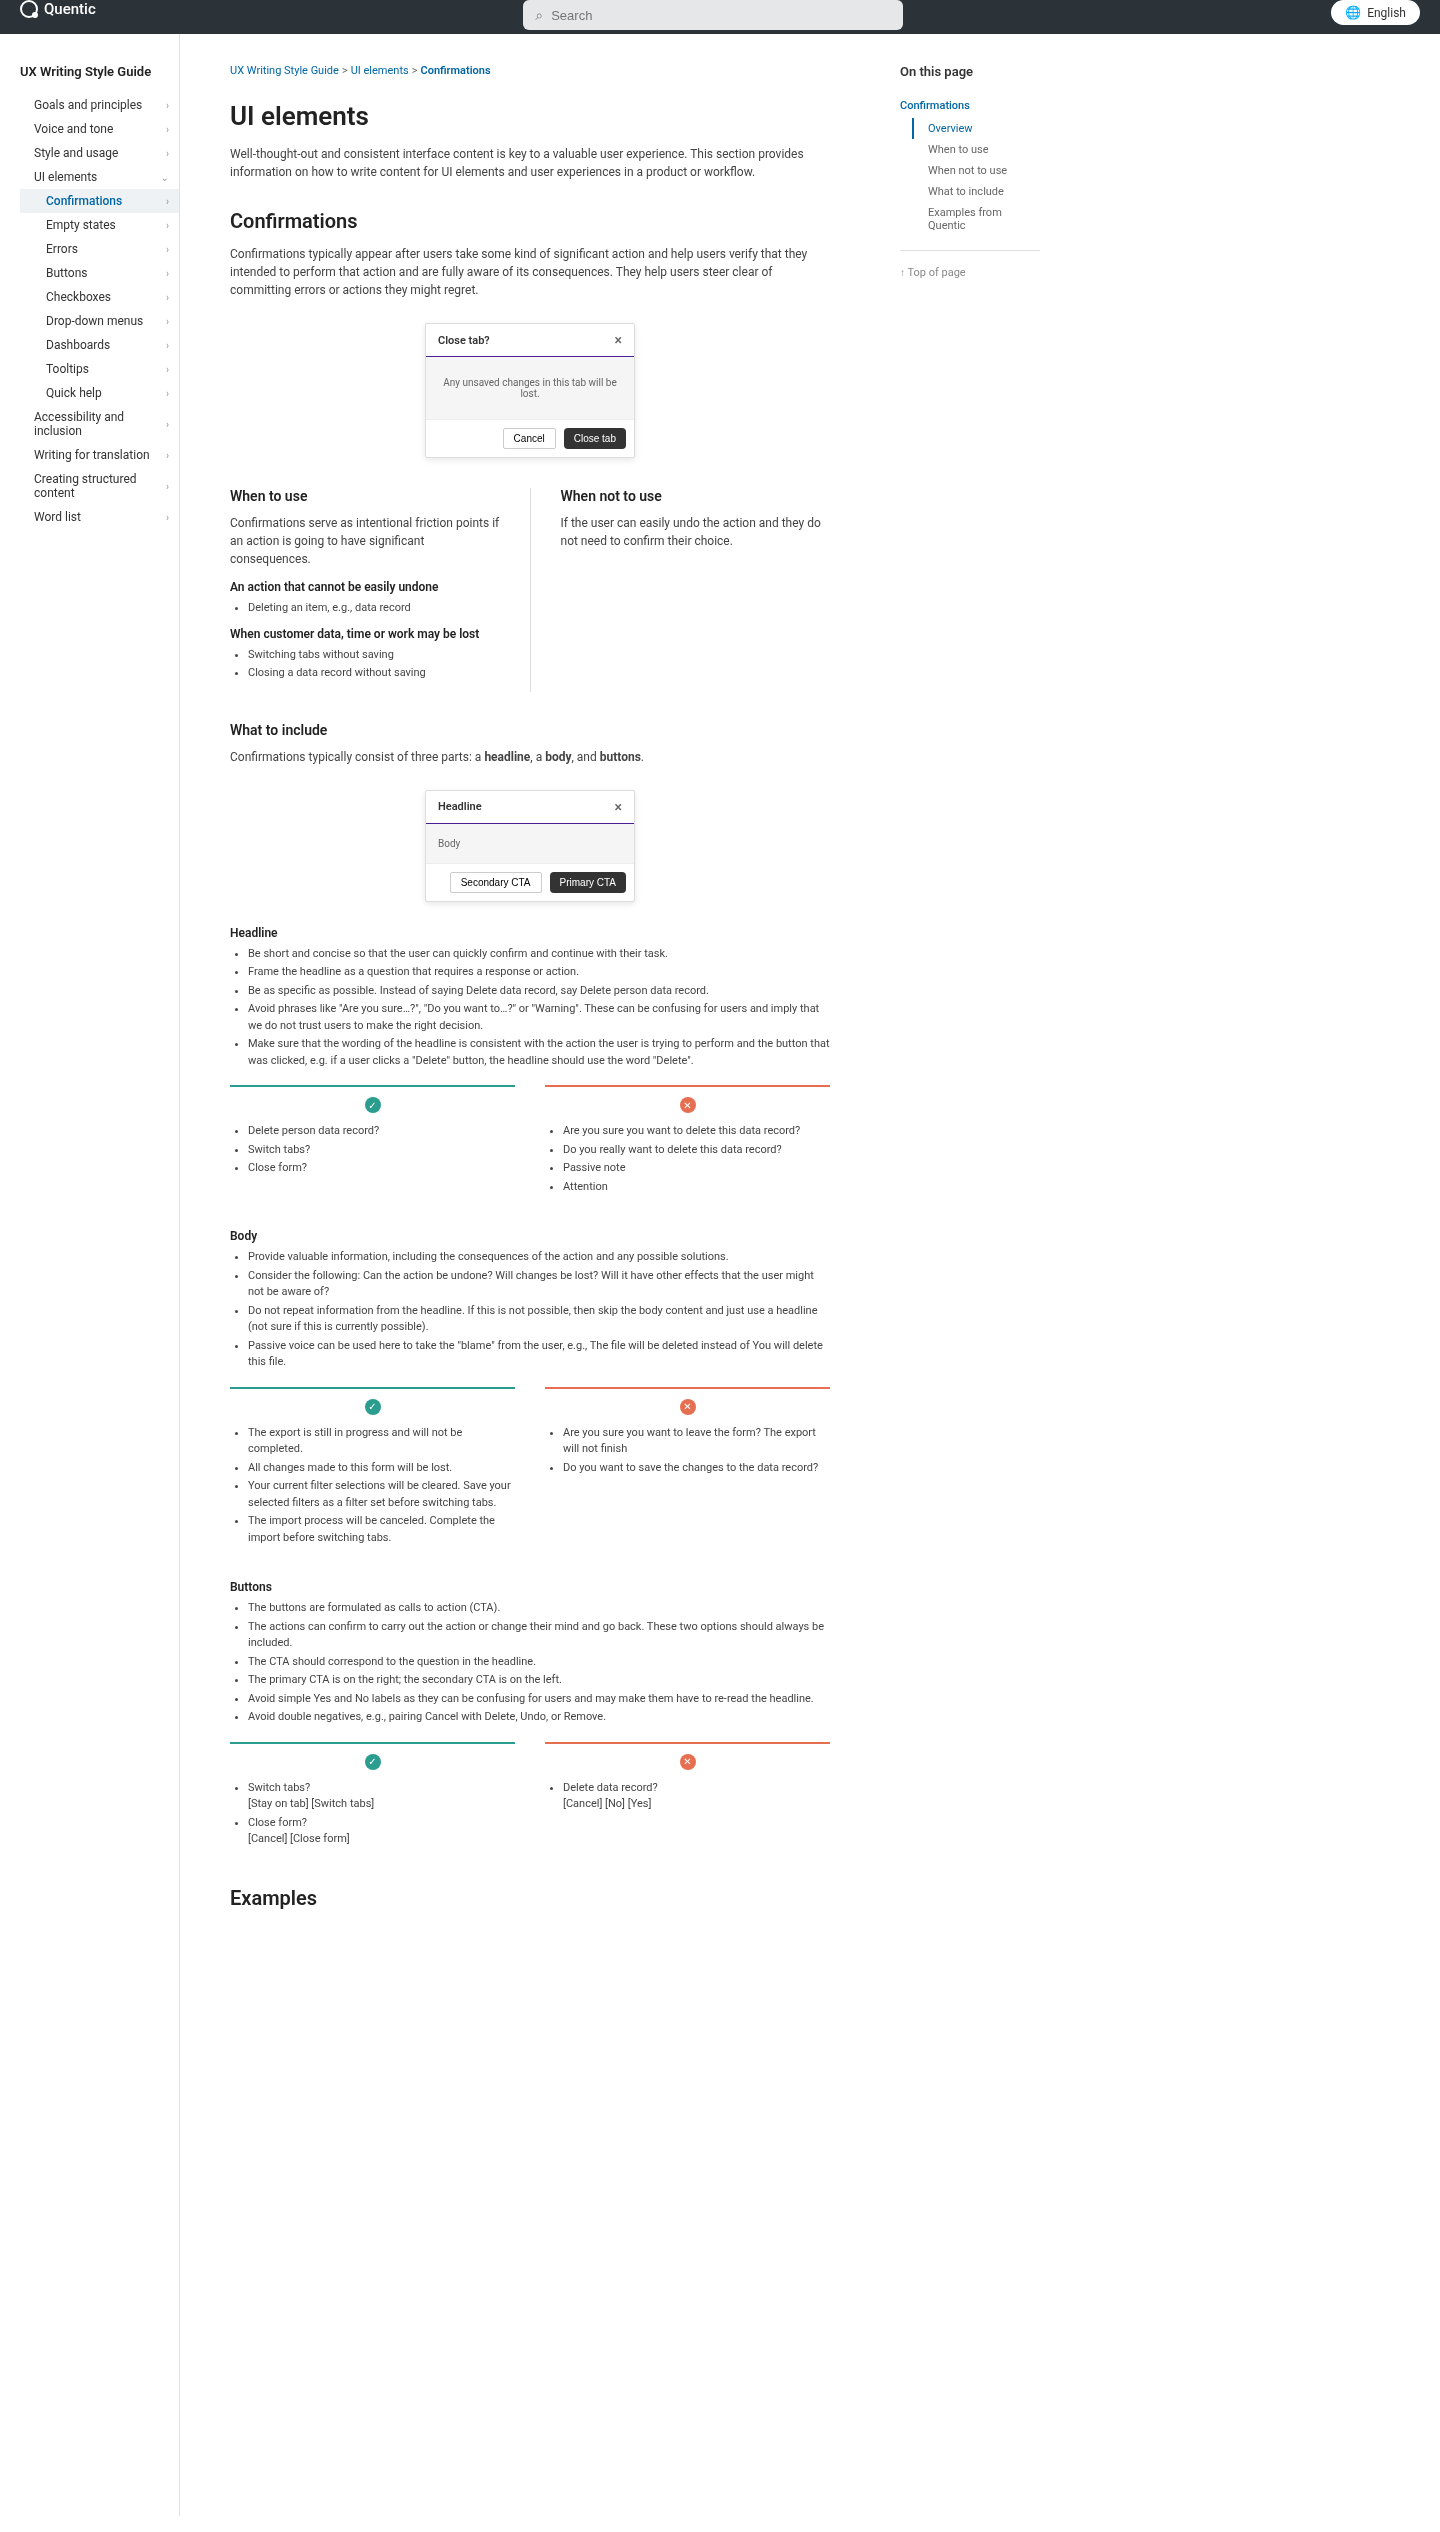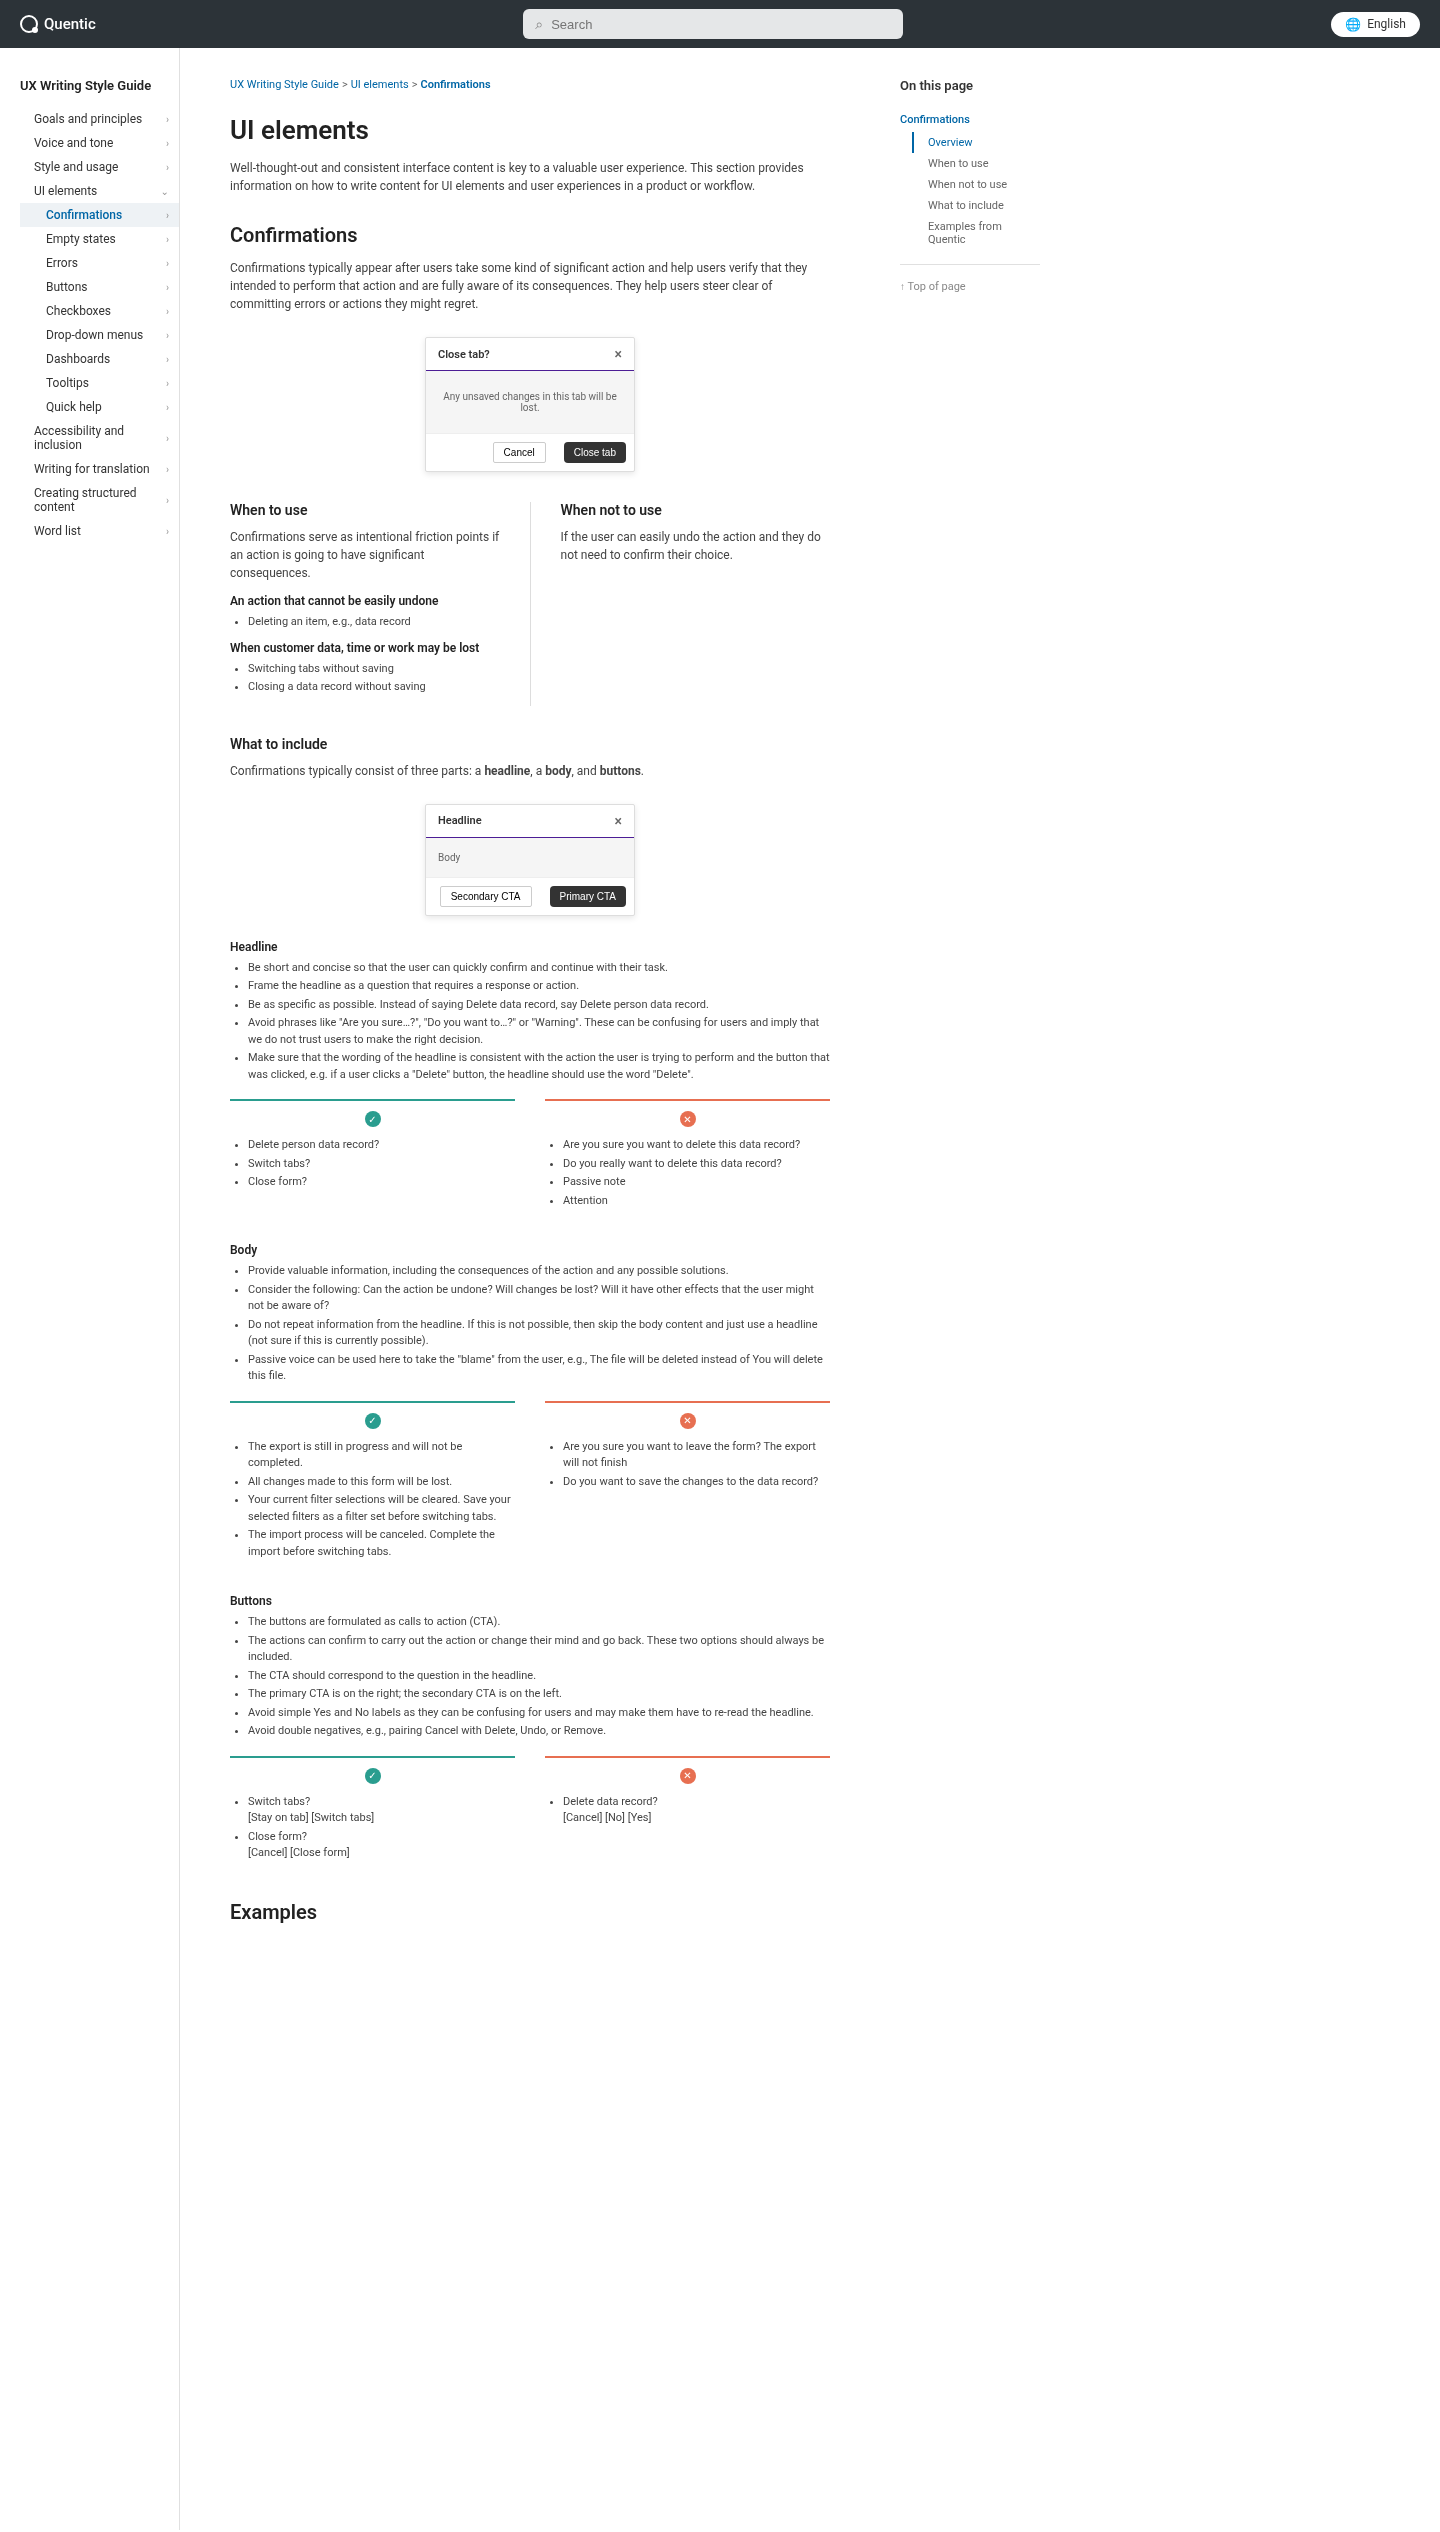--- a/index.html
+++ b/index.html
@@ -1,17 +1,17 @@
 <!DOCTYPE html>
 <html><head>
 <meta charset="utf-8">
 <style>
 *{margin:0;padding:0;box-sizing:border-box}
 body{font-family:-apple-system,BlinkMacSystemFont,"Segoe UI",Roboto,sans-serif;font-size:13px;color:#333;background:#fff}
-.header{background:#2c3338;height:48px;display:flex;align-items:center;padding:0 20px;justify-content:space-between}
+.header{background:#2c3338;height:34px;display:flex;align-items:flex-start;padding:0 20px;justify-content:space-between}
 .logo{display:flex;align-items:center;gap:6px;color:#fff;font-size:15px;font-weight:500}
 .logo-icon{width:18px;height:18px;border:2px solid #fff;border-radius:50%;position:relative}
 .logo-icon::after{content:"";position:absolute;width:6px;height:6px;background:#fff;border-radius:50%;bottom:-2px;right:-2px}
 .search-box{background:#e5e7e8;border-radius:6px;width:380px;height:30px;display:flex;align-items:center;padding:0 12px;gap:8px}
 .search-icon{color:#888;font-size:14px}
 .search-input{border:none;background:transparent;flex:1;font-size:13px;outline:none;color:#666}
 .lang-btn{background:#fff;border-radius:14px;padding:5px 14px;display:flex;align-items:center;gap:6px;font-size:12px;cursor:pointer}
 .globe-icon{font-size:13px}
 .container{display:flex}
 .sidebar{width:180px;border-right:1px solid #e0e0e0;padding:30px 0 30px 20px;min-height:calc(100vh - 50px)}
@@ -28,21 +28,21 @@
 h2{font-size:20px;font-weight:600;margin-bottom:12px;margin-top:28px;color:#222}
 h3{font-size:14px;font-weight:600;margin-bottom:10px;color:#222}
 h4{font-size:12px;font-weight:600;margin-bottom:6px;color:#222}
 p{font-size:12px;line-height:1.5;color:#444;margin-bottom:12px}
 .intro{margin-bottom:8px}
 .dialog-mock{width:210px;margin:24px auto;border:1px solid #ddd;border-radius:2px;background:#fff;box-shadow:0 2px 6px rgba(0,0,0,0.1)}
 .dialog-header{display:flex;justify-content:space-between;align-items:center;padding:8px 12px;border-bottom:1px solid #4c1d95;font-size:11px;font-weight:600}
 .close-x{color:#666;cursor:pointer;font-size:14px}
 .dialog-body{background:#f5f5f5;padding:20px 12px;font-size:10px;color:#666;text-align:center}
 .dialog-body.left{text-align:left;padding:14px 12px}
-.dialog-footer{padding:8px;display:flex;justify-content:flex-end;gap:18px;border-top:1px solid #eee}
+.dialog-footer{padding:8px;display:flex;justify-content:flex-end;gap:8px;border-top:1px solid #eee}
 .btn-sec{background:#fff;border:1px solid #ccc;padding:4px 10px;font-size:10px;border-radius:2px;cursor:pointer}
 .btn-pri{background:#333;color:#fff;border:none;padding:4px 10px;font-size:10px;border-radius:4px;cursor:pointer}
 .two-col{display:flex;gap:30px;margin-top:30px;margin-bottom:30px}
 .col{flex:1}
 .col-divider{border-left:1px solid #ddd;padding-left:30px}
 ul{list-style:disc;padding-left:18px;margin-bottom:10px}
 li{font-size:11px;line-height:1.5;color:#444;margin-bottom:2px}
 .do-dont{display:flex;gap:30px;margin:16px 0 24px}
 .do-box,.dont-box{flex:1}
 .do-line{border-top:2px solid #2a9d8f;margin-bottom:10px}

